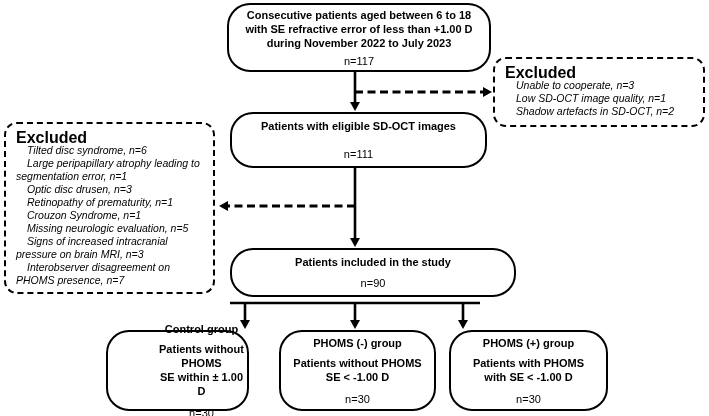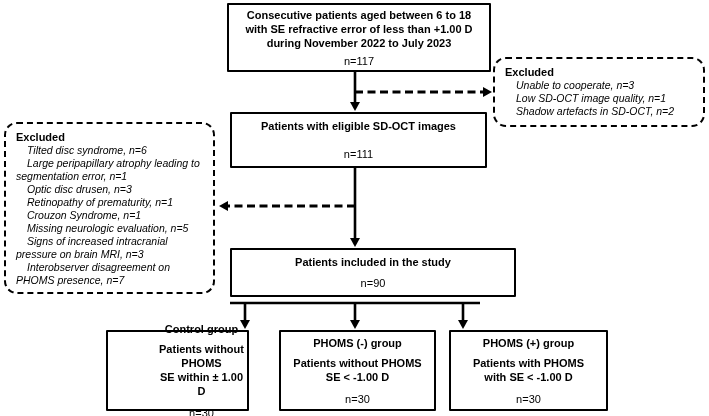--- a/index.html
+++ b/index.html
@@ -15,21 +15,21 @@
   svg.connectors {
     position: absolute;
     left: 0; top: 0;
     width: 709px; height: 416px;
   }
   .box {
     position: absolute;
     box-sizing: border-box;
     background: #ffffff;
     border: 2.8px solid #000000;
-    border-radius: 1px;
+    border-radius: 23px;
     display: flex;
     flex-direction: column;
     align-items: center;
     justify-content: center;
     text-align: center;
     font-weight: 700;
     font-size: 11px;
     line-height: 14px;
   }
   .n-label { font-weight: 400; }
@@ -50,21 +50,21 @@
     box-sizing: border-box;
     background: #ffffff;
     border: 2.8px dashed #000000;
     border-radius: 13px;
     font-size: 10.5px;
     line-height: 13px;
     font-weight: 400;
     padding: 7px 7px 5px 10px;
     text-align: left;
   }
-  .excluded-title { font-weight: 700; font-size: 11px; }
+  .excluded-title { font-weight: 700; font-size: 16px; }
   .excl-item { text-indent: 11px; font-style: italic; }
   .excluded-right { left: 493px; top: 57px;  width: 212px; height: 70px; }
   .excluded-left  { left: 4px;   top: 122px; width: 211px; height: 172px; }
 </style>
 </head>
 <body>
 
 <div class="canvas">
 
   <svg class="connectors" viewBox="0 0 709 416" fill="none" stroke="#000000">

